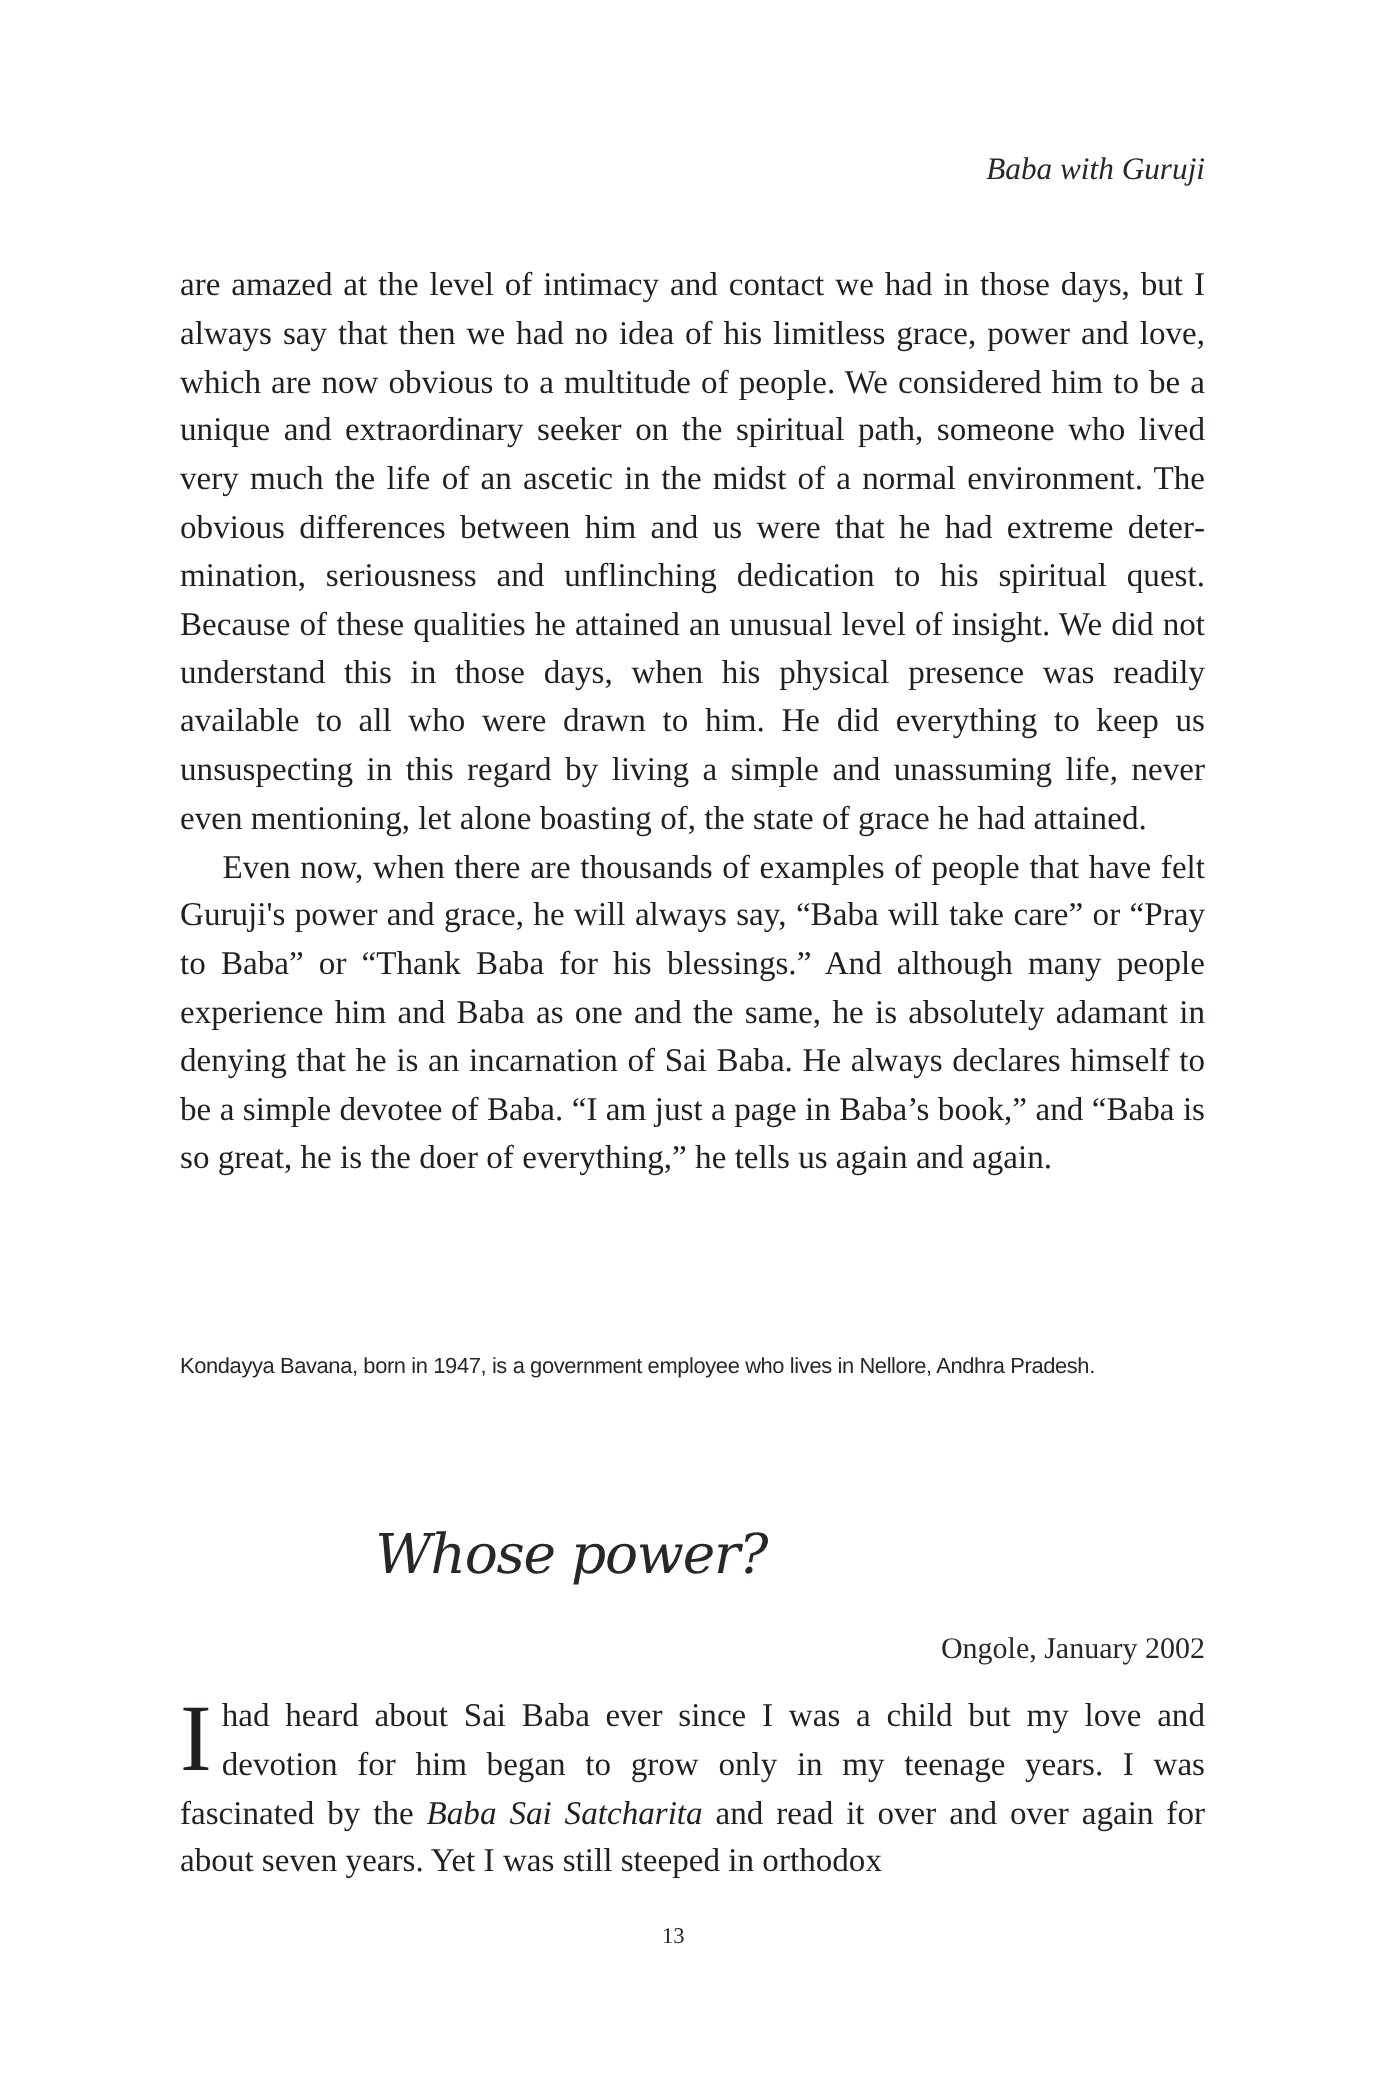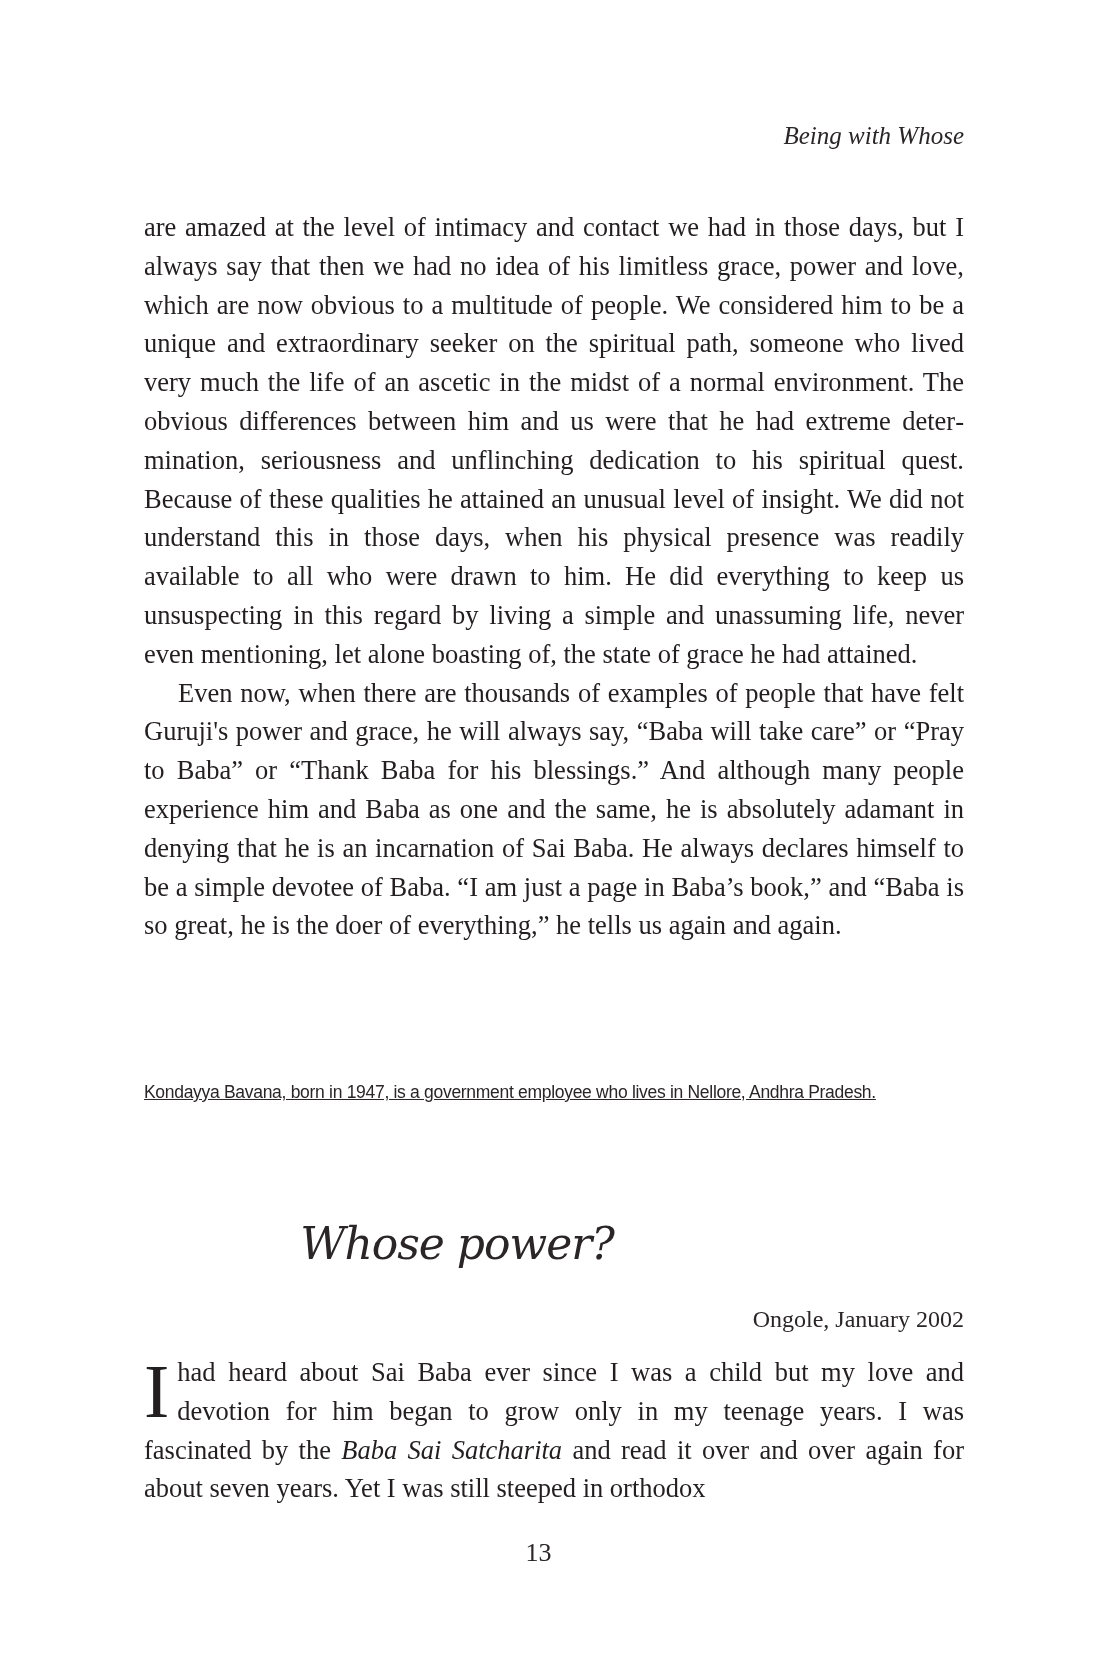--- a/index.html
+++ b/index.html
@@ -15,45 +15,45 @@
     .text-block {
       position: absolute; left: 144px; width: 820px;
       font-size: 26.5px; line-height: 38.8px;
     }
     .block-1 { top: 208px; }
     .text-block p { margin: 0; text-align: justify; hyphens: manual; }
     .text-block p.indent { text-indent: 34px; }
     .author-note {
       position: absolute; left: 144px; top: 1082px; width: 830px;
       font-family: "Liberation Sans", "DejaVu Sans", sans-serif;
-      font-size: 17.5px; color: #2a2526; letter-spacing: -0.3px; text-decoration: underline;
+      font-size: 17.5px; color: #2a2526; letter-spacing: -0.3px;
     }
     .story-title {
       position: absolute; top: 1218px; left: 0; width: 914px; text-align: center;
       font-family: "DejaVu Serif", serif; font-style: italic; font-weight: 300;
       font-size: 44px; color: #2a2526; letter-spacing: -1px;
     }
     .story-date {
       position: absolute; top: 1306px; right: 136px;
       font-size: 24px; color: #2a2526;
     }
     .block-2 { top: 1353px; }
     .drop-cap {
       float: left; font-size: 76px; line-height: 64px; margin: 6px 8px 0 0;
       font-family: "Liberation Serif", serif; color: #231f20;
     }
     .page-number {
       position: absolute; top: 1538px; left: 0; width: 1077px; text-align: center;
-      font-size: 26px; color: #2a2526;
+      font-size: 18px; color: #2a2526;
     }
   </style>
 </head>
 <body>
 
-<div class="running-head">Being with Whose</div>
+<div class="running-head">Baba with Guruji</div>
 
 <div class="text-block block-1">
   <p>are amazed at the level of intimacy and contact we had in those days, but I always say that then we had no idea of his limitless grace, power and love, which are now obvious to a multitude of people. We considered him to be a unique and extraordinary seeker on the spiritual path, someone who lived very much the life of an ascetic in the midst of a normal environment. The obvious differences between him and us were that he had extreme deter­mination, seriousness and unflinching dedication to his spiritual quest. Because of these qualities he attained an unusual level of insight. We did not understand this in those days, when his physical presence was readily available to all who were drawn to him. He did everything to keep us unsuspecting in this regard by living a simple and unassuming life, never even mentioning, let alone boasting of, the state of grace he had attained.</p>
   <p class="indent">Even now, when there are thousands of examples of people that have felt Guruji's power and grace, he will always say, “Baba will take care” or “Pray to Baba” or “Thank Baba for his blessings.” And although many people experience him and Baba as one and the same, he is absolutely adamant in denying that he is an incarnation of Sai Baba. He always declares himself to be a simple devotee of Baba. “I am just a page in Baba’s book,” and “Baba is so great, he is the doer of everything,” he tells us again and again.</p>
 </div>
 
 <div class="author-note">Kondayya Bavana, born in 1947, is a government employee who lives in Nellore, Andhra Pradesh.</div>
 
 <div class="story-title">Whose power?</div>
 

